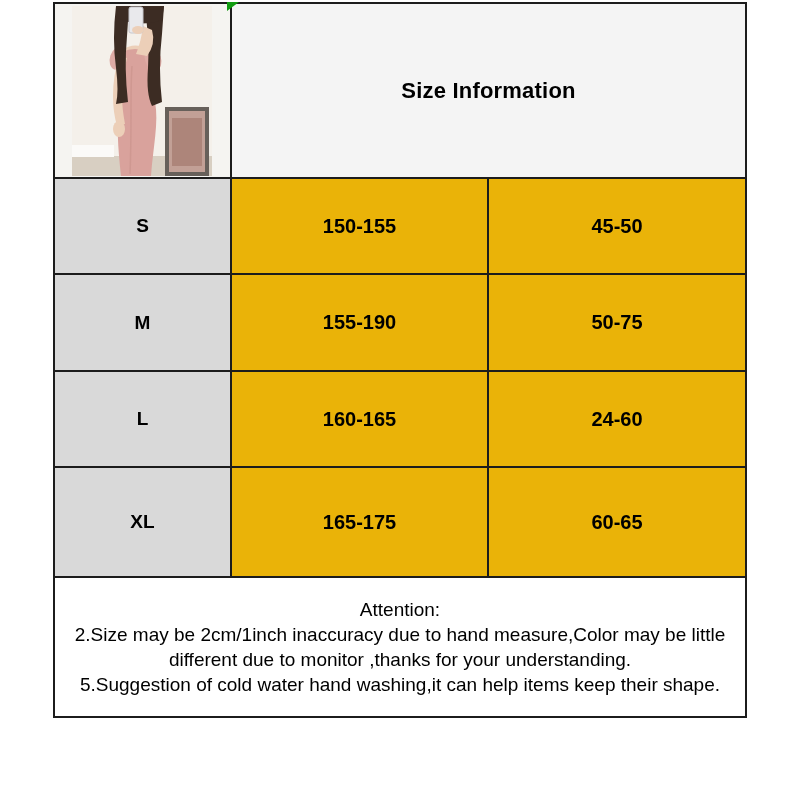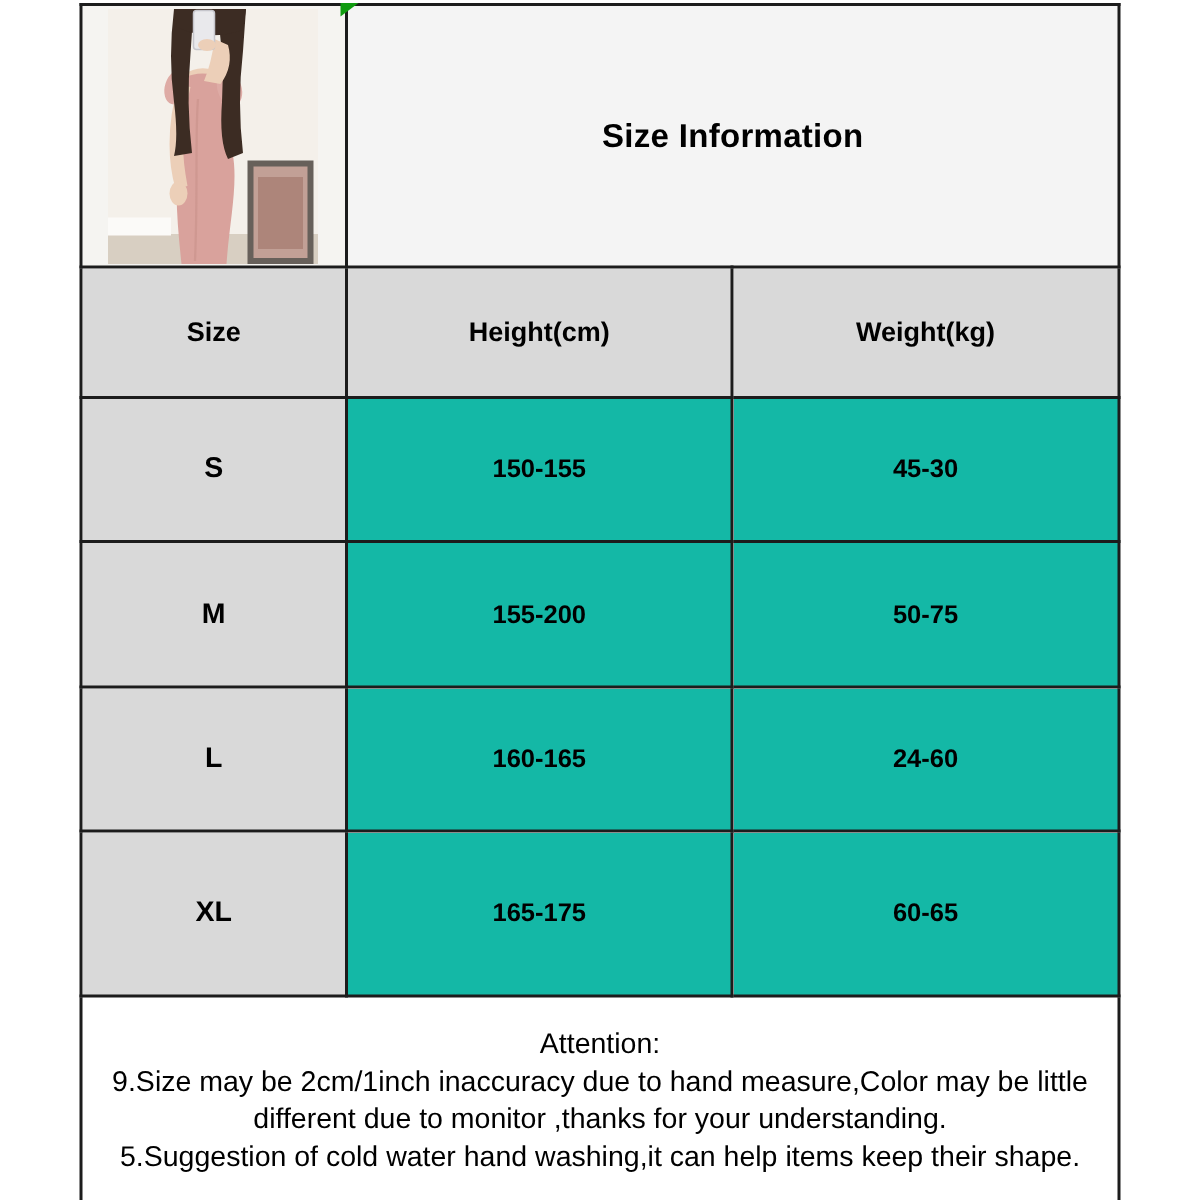--- a/index.html
+++ b/index.html
@@ -20,21 +20,21 @@
     text-align:center;vertical-align:middle;
     padding:0;overflow:hidden;
   }
   .photo-cell{background:#f5f4f1;height:173px;}
   .title-cell{background:#f4f4f4;font-weight:bold;font-size:22px;letter-spacing:.2px;}
   tr.header-row{height:87px;}
   tr.header-row th{background:#d9d9d9;font-weight:bold;font-size:18px;}
   th.size-head{font-size:30px;}
   tr.data-row{height:96px;}
   td.size-label{background:#d9d9d9;font-weight:bold;font-size:19px;}
-  td.value-cell{background:#14b8a6;font-weight:bold;font-size:17px;}
+  td.value-cell{background:#eab308;font-weight:bold;font-size:20px;}
   tr.attention-row{height:140px;}
   td.attention-cell{
     background:#ffffff;text-align:left;vertical-align:top;
     font-size:19px;font-weight:normal;line-height:25px;
     padding:2px 8px 0 6px;
   }
   .attention-cell p{margin:0;}
 
   .corner-marker{
     position:absolute;left:227px;top:2px;width:0;height:0;
@@ -90,49 +90,44 @@
             <path d="M75 50 Q84 38 80 24 L71 20 Q69 36 64 48 Z" fill="#eccfb8"></path>
 
             <rect x="57" y="1" width="14" height="26" rx="2" fill="#e9e9ec" stroke="#c6c6cc" stroke-width="1"></rect>
             <ellipse cx="66" cy="24" rx="6" ry="4" fill="#eccfb8"></ellipse>
           </svg>
         </div>
       </td>
       <td class="title-cell" colspan="2">Size Information</td>
     </tr>
 
-    <tr class="header-row">
-      <th class="size-head">Size</th>
-      <th>Height(cm)</th>
-      <th>Weight(kg)</th>
-    </tr>
 
     <tr class="data-row">
       <td class="size-label">S</td>
       <td class="value-cell">150-155</td>
-      <td class="value-cell">45-30</td>
+      <td class="value-cell">45-50</td>
     </tr>
     <tr class="data-row" style="height:97px;">
       <td class="size-label">M</td>
-      <td class="value-cell">155-200</td>
+      <td class="value-cell">155-190</td>
       <td class="value-cell">50-75</td>
     </tr>
     <tr class="data-row">
       <td class="size-label">L</td>
       <td class="value-cell">160-165</td>
       <td class="value-cell">24-60</td>
     </tr>
     <tr class="data-row" style="height:110px;">
       <td class="size-label">XL</td>
       <td class="value-cell">165-175</td>
       <td class="value-cell">60-65</td>
     </tr>
 
     <tr class="attention-row">
       <td class="attention-cell" colspan="3">
         <p>Attention:</p>
-        <p>9.Size may be 2cm/1inch inaccuracy due to hand measure,Color may be little different due to monitor ,thanks for your understanding.</p>
+        <p>2.Size may be 2cm/1inch inaccuracy due to hand measure,Color may be little different due to monitor ,thanks for your understanding.</p>
         <p>5.Suggestion of cold water hand washing,it can help items keep their shape.</p>
       </td>
     </tr>
   </tbody>
     </table>
 </div>
 
 </body></html>

